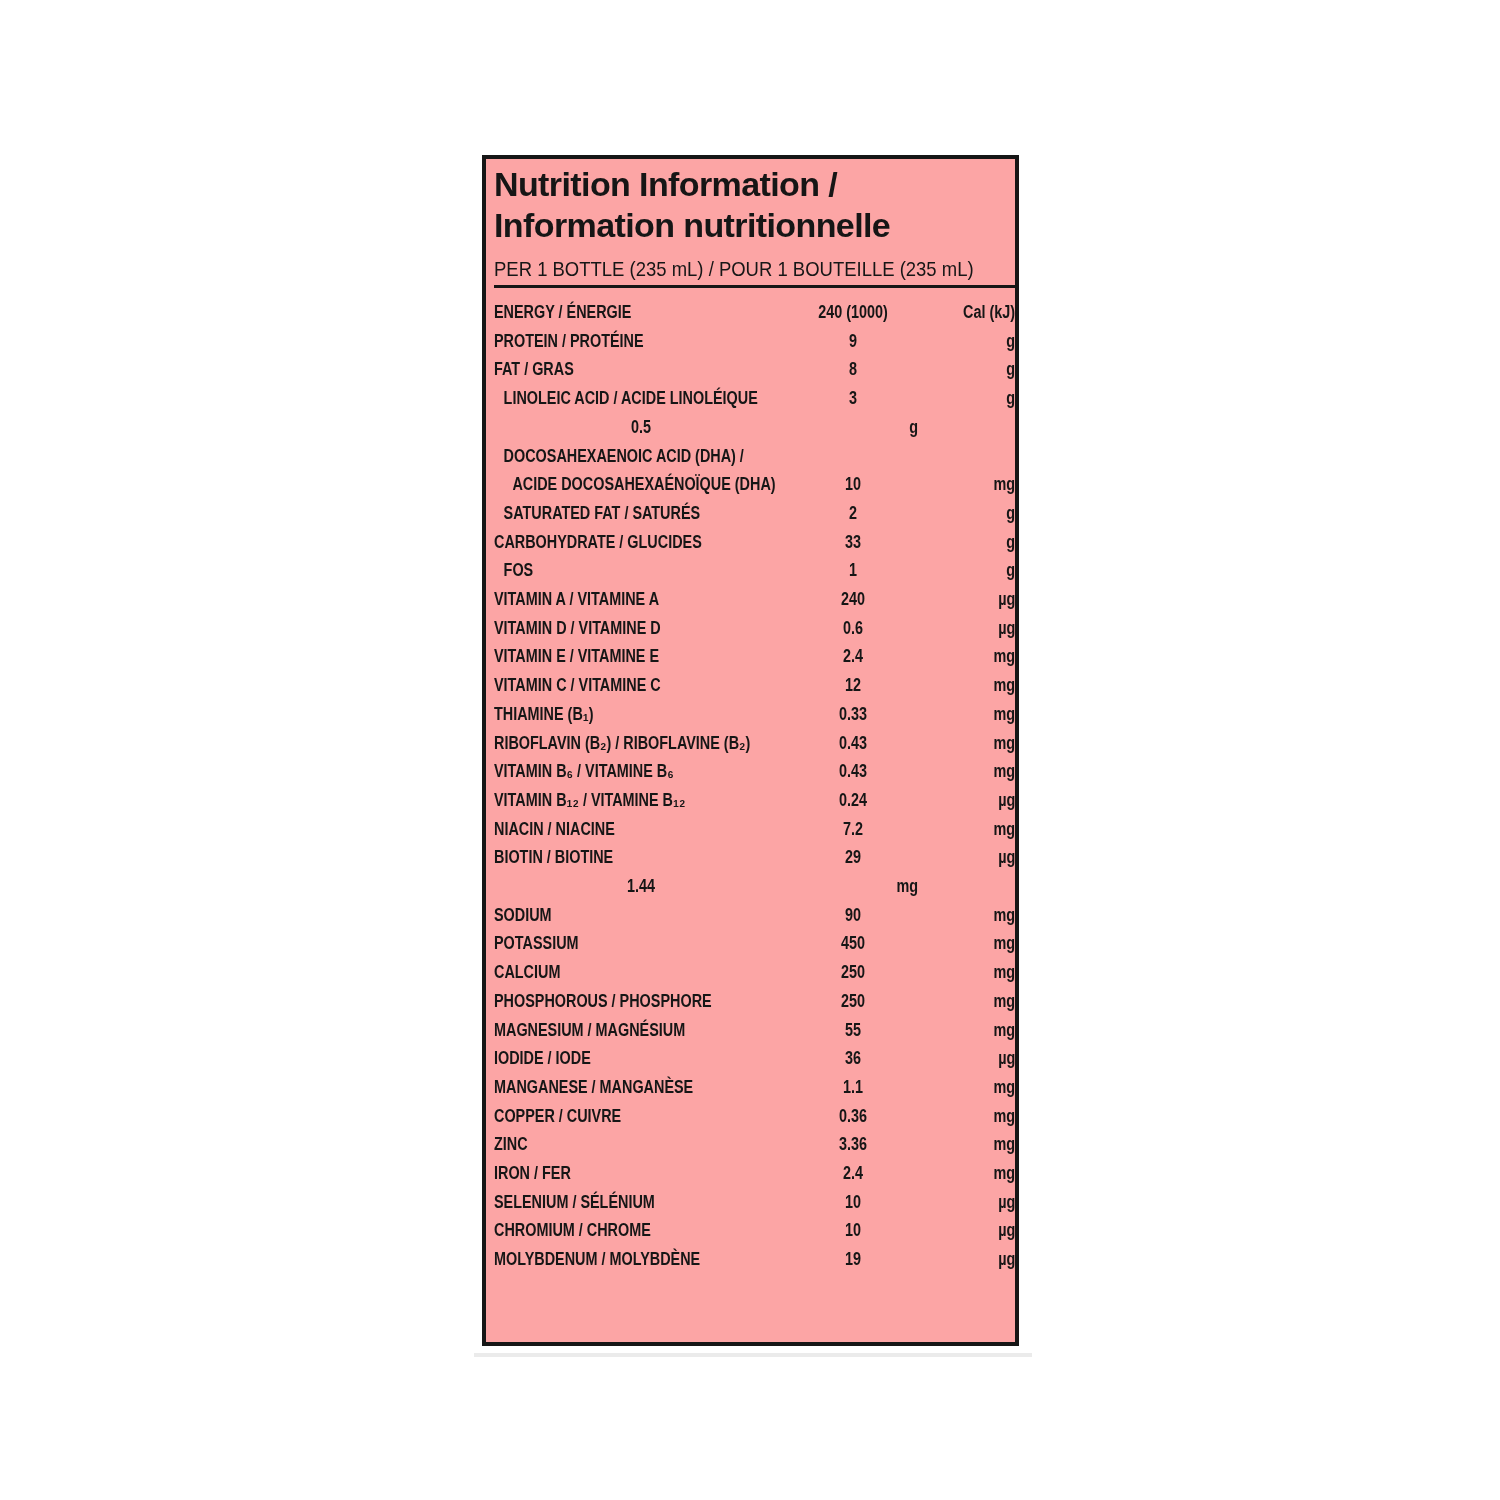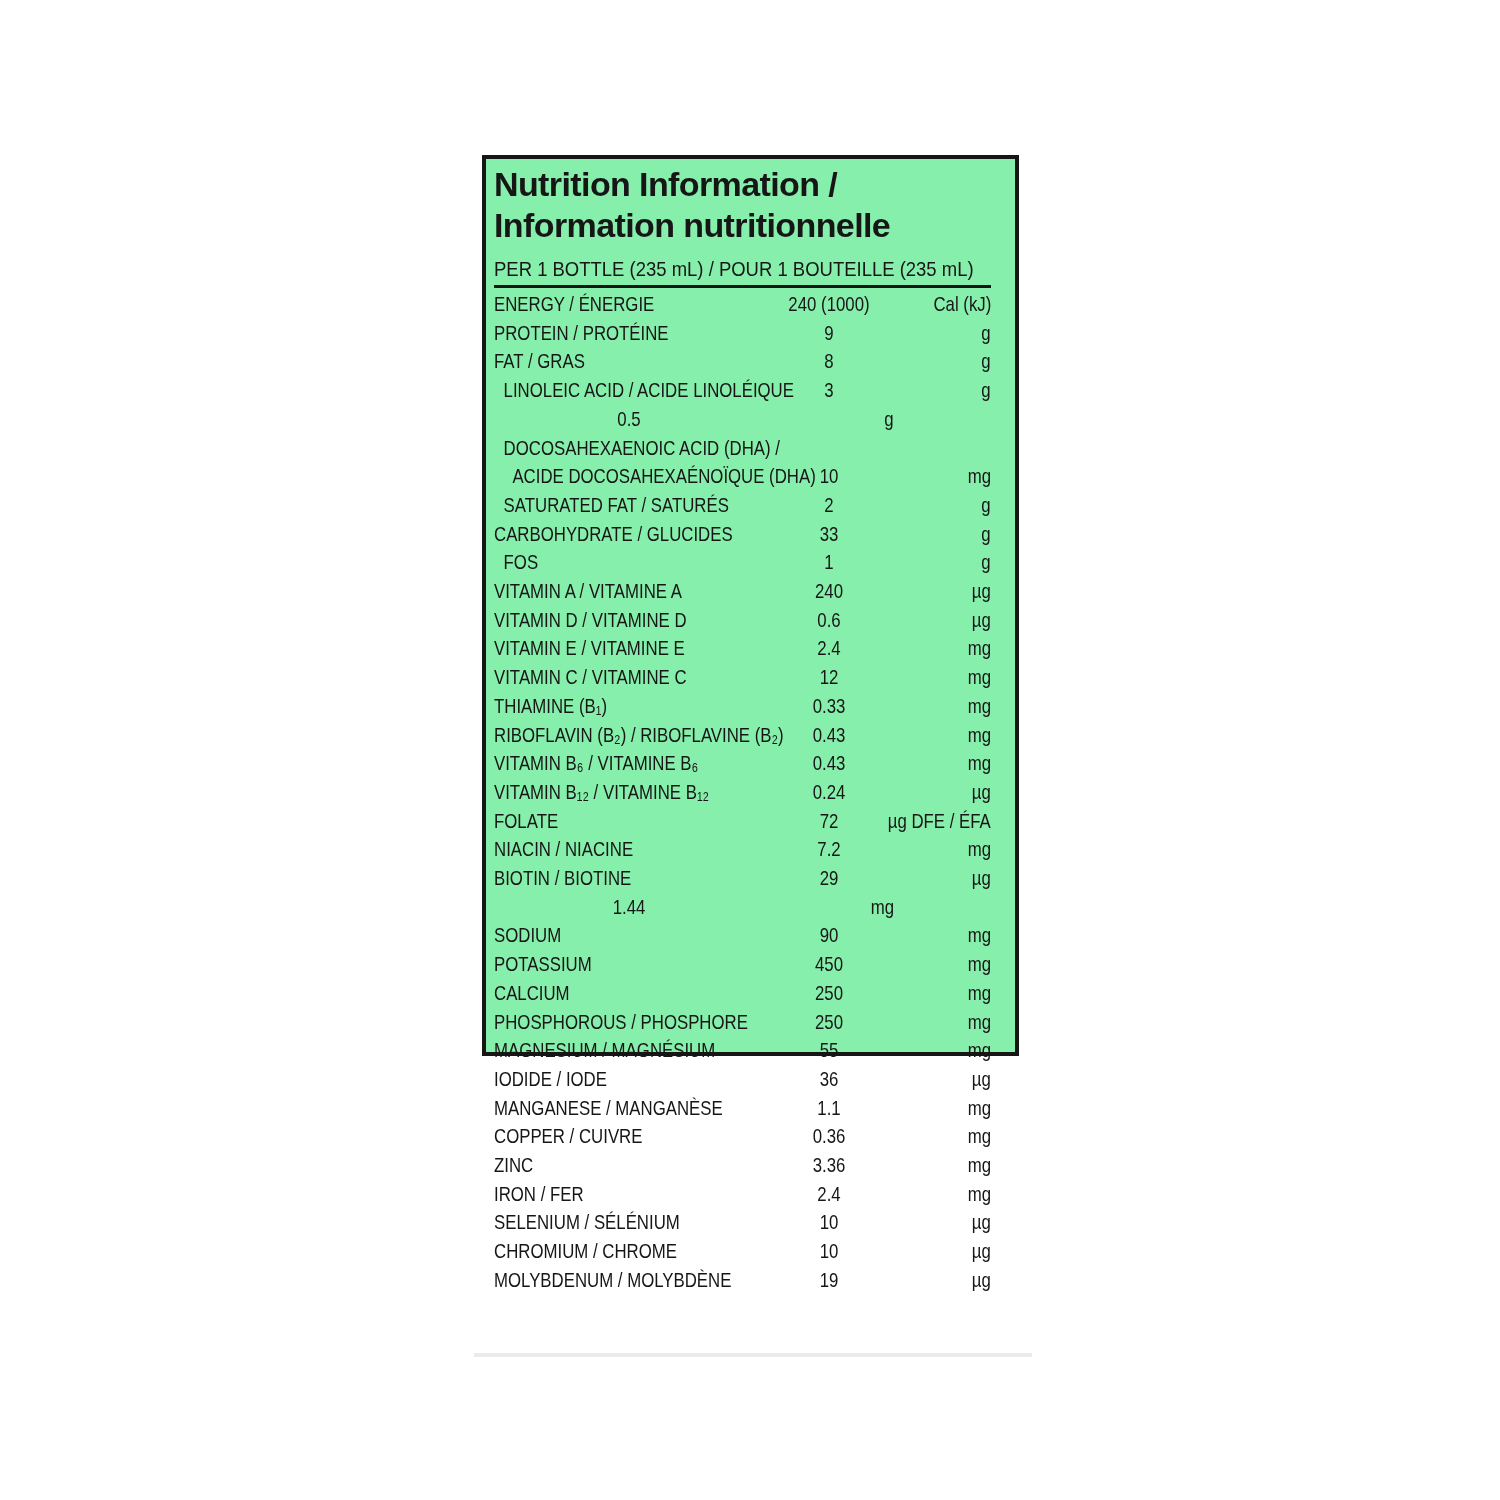--- a/index.html
+++ b/index.html
@@ -6,25 +6,25 @@
   .canvas{
     position:relative;
     width:1500px;height:1500px;
     background:#ffffff;
     font-family:"Liberation Sans", sans-serif;
     color:#161616;
   }
   .label-box{
     position:absolute;
     left:482px; top:155px;
-    width:537px; height:901px;
+    width:537px; height:1191px;
     box-sizing:border-box;
     border:4px solid #161616;
-    padding:5px 24px 0 8px;
-    background:#86efac;
+    padding:5px 0 0 8px;
+    background:#fca5a5;
   }
   .label-shadow{
     position:absolute;
     left:474px; top:1353px;
     width:558px; height:4px;
     background:#ebebeb;
   }
   .nl-title{
     font-weight:700;
     font-size:34px;
@@ -43,22 +43,23 @@
     transform:scaleX(0.88);
     transform-origin:0 50%;
     white-space:nowrap;
   }
   .nl-divider{
     margin-top:3px;
     border-top:3px solid #161616;
     height:0;
   }
   .nl-rows{
-    margin-top:2px;
-    font-size:21px;
+    margin-top:10px;
+    font-size:18px;
+    font-weight:bold;
   }
   .nl-row{
     display:grid;
     grid-template-columns:1fr 130px 97px;
     align-items:end;
   }
   .nl-name{min-width:0;}
   .nl-line{
     line-height:28.7px;
     white-space:nowrap;
@@ -300,31 +301,20 @@
             <div class="nl-line">VITAMIN B₁₂ / VITAMINE B₁₂</div>
           </div>
     <div class="nl-value">
             <span>0.24</span>
           </div>
     <div class="nl-unit">
             <span>µg</span>
           </div>
   </div>
 
-  <div class="nl-row">
-    <div class="nl-name">
-            <div class="nl-line">FOLATE</div>
-          </div>
-    <div class="nl-value">
-            <span>72</span>
-          </div>
-    <div class="nl-unit">
-            <span>µg DFE / ÉFA</span>
-          </div>
-  </div>
 
   <div class="nl-row">
     <div class="nl-name">
             <div class="nl-line">NIACIN / NIACINE</div>
           </div>
     <div class="nl-value">
             <span>7.2</span>
           </div>
     <div class="nl-unit">
             <span>mg</span>

